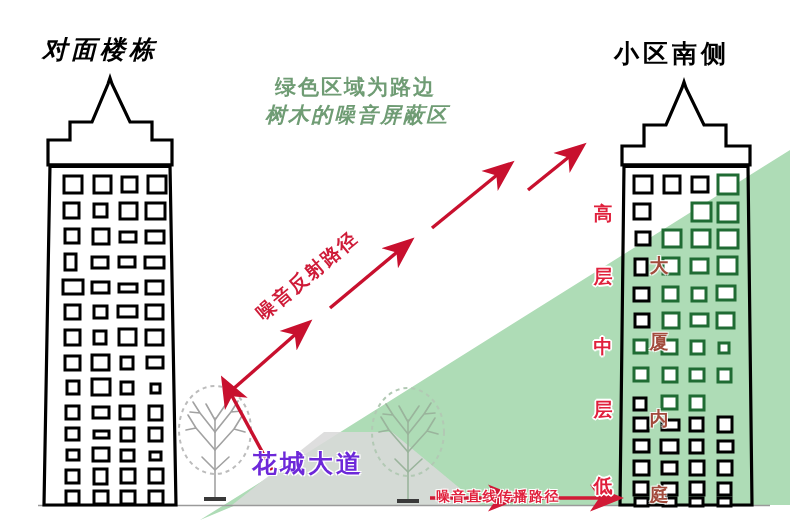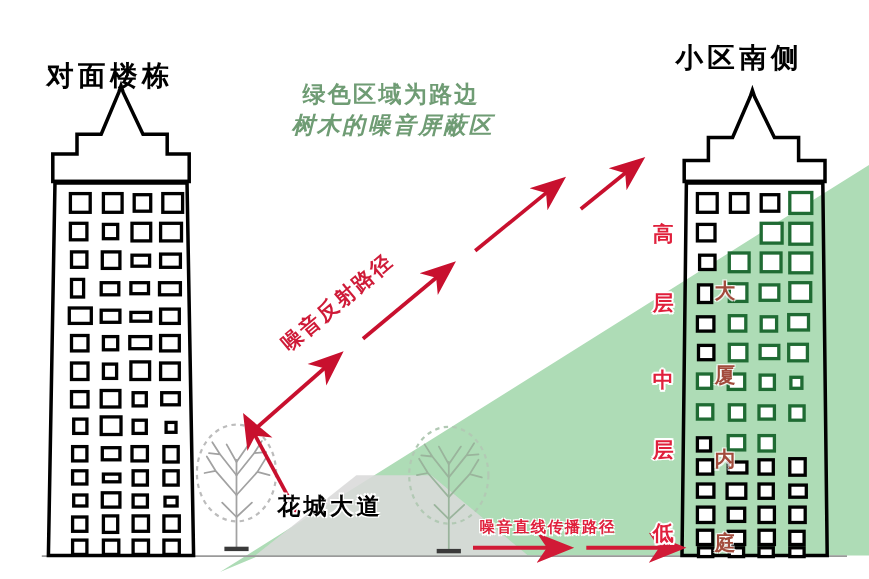--- a/index.html
+++ b/index.html
@@ -43,38 +43,39 @@
     text-align: center;
     text-shadow:
       -1.2px -1.2px 0 #ffffff,
        1.2px -1.2px 0 #ffffff,
       -1.2px  1.2px 0 #ffffff,
        1.2px  1.2px 0 #ffffff,
       -1.6px 0 0 #ffffff, 1.6px 0 0 #ffffff,
        0 -1.6px 0 #ffffff, 0 1.6px 0 #ffffff;
   }
   .red-label {
-    color: #000000;
-    font-weight: bold;
-    font-size: 21px;
+    color: #6d28d9;
+    font-weight: bold;
+    font-size: 25px;
     letter-spacing: 3px;
     text-shadow:
       -1.2px -1.2px 0 #ffffff,
        1.2px -1.2px 0 #ffffff,
       -1.2px  1.2px 0 #ffffff,
        1.2px  1.2px 0 #ffffff;
   }
   .red-small {
     color: #e0203c;
     font-weight: bold;
     font-size: 14px;
     letter-spacing: 1.5px;
     text-shadow:
       -1px -1px 0 #ffffff, 1px -1px 0 #ffffff,
       -1px  1px 0 #ffffff, 1px  1px 0 #ffffff;
+    margin-top: 17px;
   }
   .red-diag {
     color: #cf1b38;
     font-weight: bold;
     font-size: 19px;
     letter-spacing: 2px;
     transform-origin: left bottom;
     text-shadow:
       -1.2px -1.2px 0 #ffffff,
        1.2px -1.2px 0 #ffffff,
@@ -302,21 +303,21 @@
       <line x1="432" y1="228" x2="508" y2="166" marker-end="url(#ah2)"></line>
       <line x1="528" y1="190" x2="580" y2="148" marker-end="url(#ah2)"></line>
     </g>
 
     <g stroke="#d11a36" stroke-width="3.6" fill="none">
       <line x1="430" y1="498" x2="513" y2="498" marker-end="url(#ah)"></line>
       <line x1="533" y1="498" x2="615" y2="498" marker-end="url(#ah)"></line>
     </g>
   </svg>
 
-  <div class="txt title-bold" style="left:42px; top:56px;">对面楼栋</div>
+  <div class="txt title-bold" style="left:42px; top:36px;font-style:italic;">对面楼栋</div>
 
   <div class="txt title-bold" style="left:614px; top:40px;">小区南侧</div>
 
   <div class="txt green-note" style="left:275px; top:76px;">绿色区域为路边</div>
   <div class="txt green-note" style="left:265px; top:104px;font-style:italic;">树木的噪音屏蔽区</div>
 
   <div class="txt red-diag" style="left:266px; top:304px; transform: rotate(-40deg);">噪音反射路径</div>
 
   <div class="txt red-label" style="left:252px; top:450px;">花城大道</div>
 

